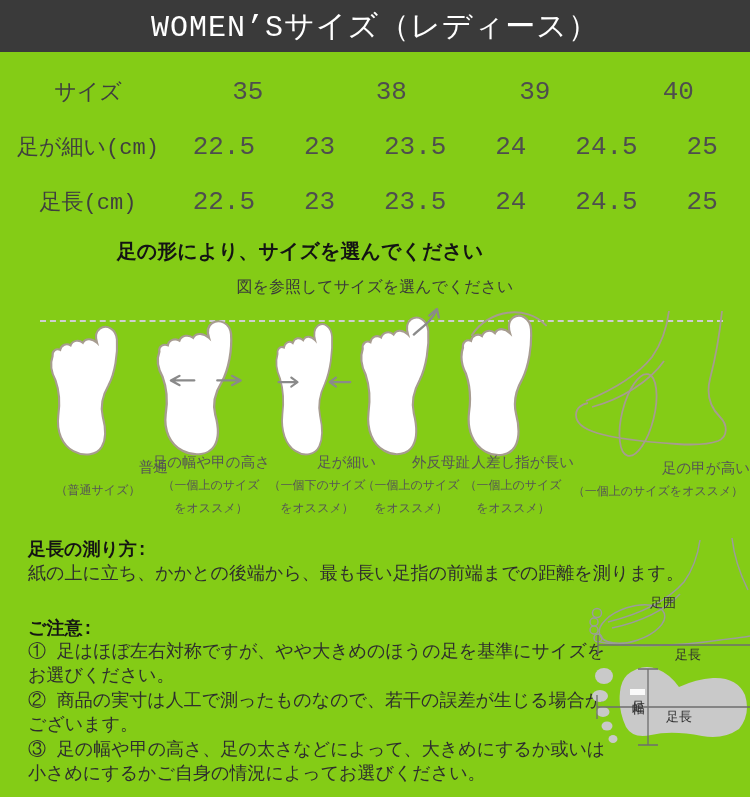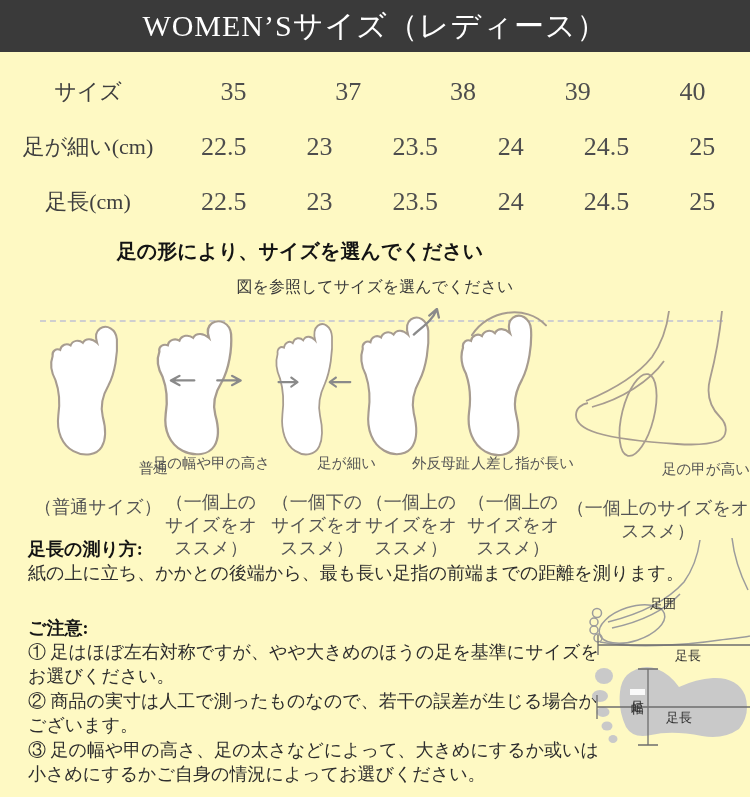--- a/index.html
+++ b/index.html
@@ -1,19 +1,19 @@
 <!DOCTYPE html>
 <html><head>
 <meta charset="utf-8">
 <style>
   html,body { margin:0; padding:0; background:#ffffff; }
   .page {
     position:relative; width:750px; height:797px; margin:0 auto;
-    background:#fef9c3; overflow:hidden;
-    font-family:Liberation Serif, serif;
+    background:#84cc16; overflow:hidden;
+    font-family:Liberation Mono, monospace;
     color:#333;
   }
   
   .header-bar {
     position:absolute; left:0; top:0; width:750px; height:52px;
     background:#3a3a3a; display:flex; align-items:center; justify-content:center;
   }
   .header-bar h1 {
     margin:0; font-size:30px; font-weight:normal; color:#ffffff; letter-spacing:1px;
   }
@@ -41,21 +41,21 @@
     position:absolute; left:40px; right:27px; top:15px; height:0;
     border-top:2px dashed #cfcfcf;
   }
   .feet-guide svg { position:absolute; }
   .foot-outline { fill:#ffffff; stroke:#a79c90; stroke-width:2.2; }
   .side-line { fill:none; stroke:#a79c90; stroke-width:1.8; }
   .arrow { fill:none; stroke:#8a8a8a; stroke-width:2.4; stroke-linecap:round; stroke-linejoin:round; }
   .toe-arc { fill:none; stroke:#a79c90; stroke-width:2; stroke-linecap:round; }
   .cap { position:absolute; text-align:center; color:#555; }
   .cap-name { font-size:14.5px; line-height:23px;text-align:right; }
-  .cap-note { font-size:18px; line-height:23px; margin:16px auto; }
+  .cap-note { font-size:12px; line-height:23px; margin:0 auto; }
   .cap-note.narrow { max-width:108px; }
   
   .measuring-title {
     position:absolute; left:28px; top:537px; font-size:18px; font-weight:bold; color:#141414;
   }
   .measuring-desc {
     position:absolute; left:28px; top:561px; width:700px; font-size:18px; color:#2e2e2e;
   }
   .notice-title {
     position:absolute; left:28px; top:616px; font-size:18px; font-weight:bold; color:#141414;
@@ -92,21 +92,20 @@
   </svg>
 
   <div class="header-bar">
     <h1>WOMEN’Sサイズ（レディース）</h1>
   </div>
 
   <div class="size-table">
     <div class="size-row">
       <div class="size-row-label">サイズ</div>
       <div class="size-cell">35</div>
-      <div class="size-cell">37</div>
       <div class="size-cell">38</div>
       <div class="size-cell">39</div>
       <div class="size-cell">40</div>
     </div>
     <div class="size-row">
       <div class="size-row-label">足が細い(cm)</div>
       <div class="size-cell">22.5</div>
       <div class="size-cell">23</div>
       <div class="size-cell">23.5</div>
       <div class="size-cell">24</div>

